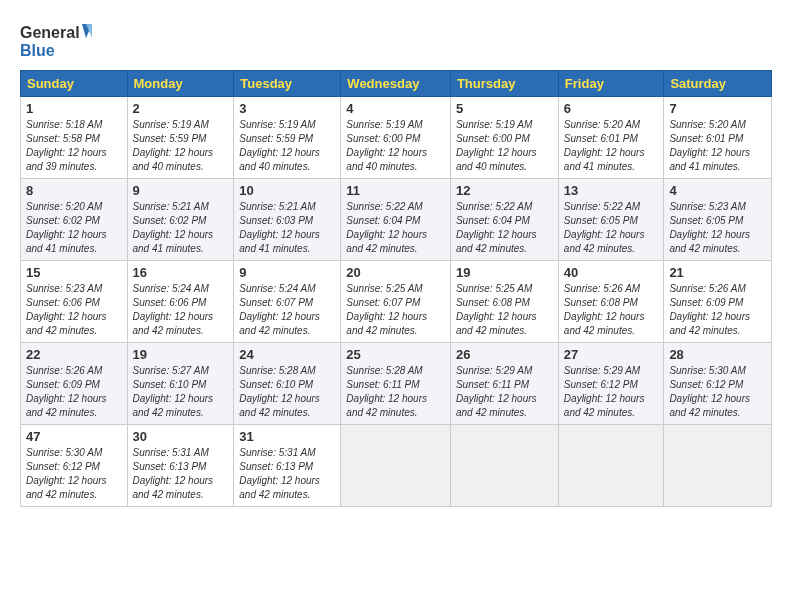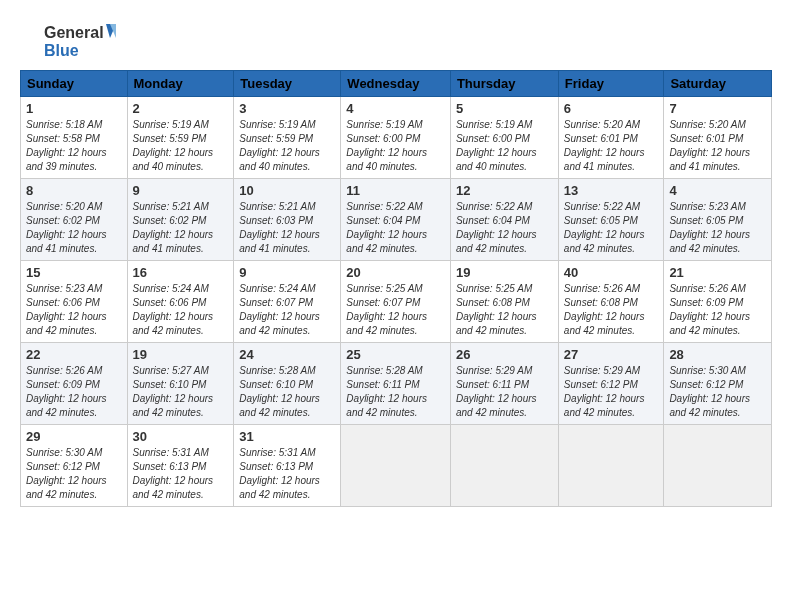--- a/index.html
+++ b/index.html
@@ -17,21 +17,20 @@
     .header-row {
       display: flex;
       align-items: flex-start;
       justify-content: space-between;
       margin-bottom: 8px;
     }
     .logo {
       display: flex;
       align-items: flex-start;
       gap: 4px;
-      margin-left: 24px;
     }
     .title-block {
       text-align: right;
     }
     .main-title {
       font-size: 36px;
       font-weight: bold;
       color: #222;
       line-height: 1.1;
     }
@@ -40,21 +39,21 @@
       color: #444;
       margin-top: 2px;
     }
     .calendar {
       width: 100%;
       border-collapse: collapse;
       margin-top: 6px;
     }
     .calendar th {
       background: #2a6db5;
-      color: #000000;
+      color: #fde047;
       font-size: 13px;
       font-weight: bold;
       padding: 5px 6px;
       text-align: left;
       border: 1px solid #1a5a9a;
     }
     .calendar td {
       border: 1px solid #ccc;
       vertical-align: top;
       padding: 4px 5px;
@@ -320,21 +319,21 @@
           <td>
             <span class="day-num">28</span>
             <div class="day-info" style="white-space: pre-line;">Sunrise: 5:30 AM
 Sunset: 6:12 PM
 Daylight: 12 hours
 and 42 minutes.</div>
           </td>
         </tr>
         <tr>
           <td>
-            <span class="day-num">29</span>
+            <span class="day-num">47</span>
             <div class="day-info" style="white-space: pre-line;">Sunrise: 5:30 AM
 Sunset: 6:12 PM
 Daylight: 12 hours
 and 42 minutes.</div>
           </td>
           <td>
             <span class="day-num">30</span>
             <div class="day-info" style="white-space: pre-line;">Sunrise: 5:31 AM
 Sunset: 6:13 PM
 Daylight: 12 hours

